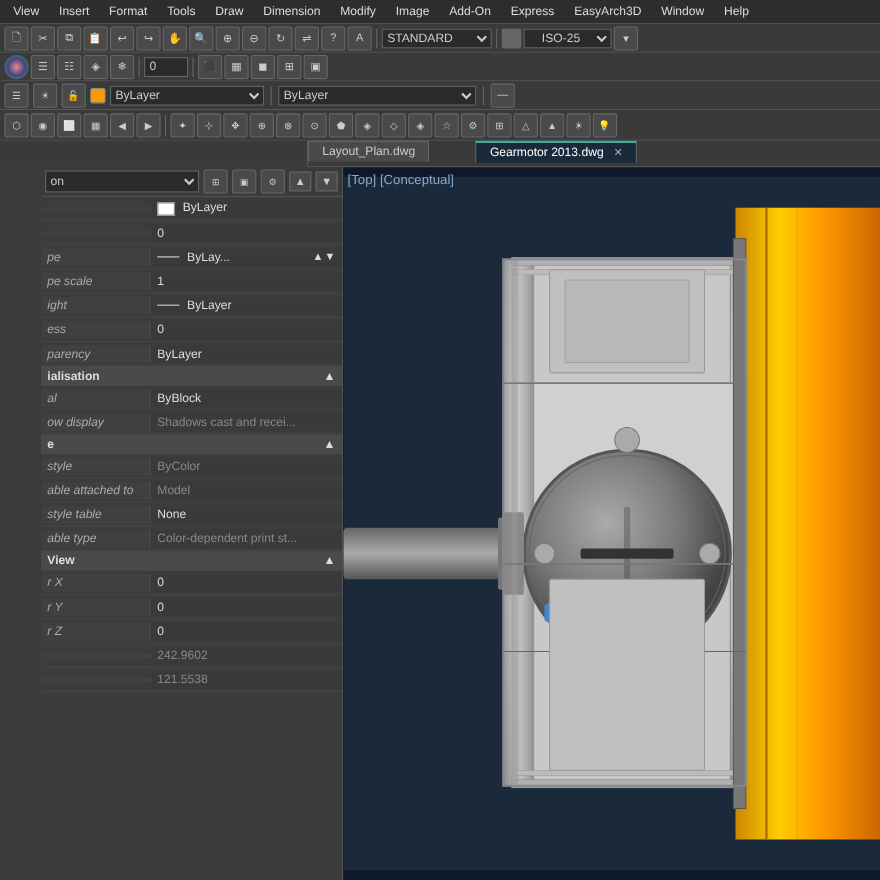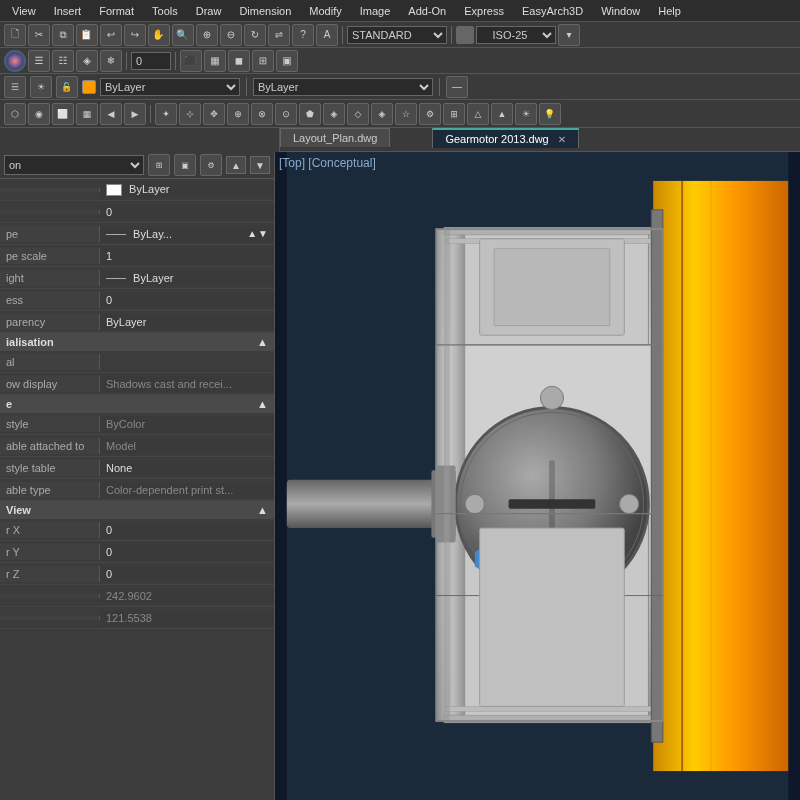--- a/index.html
+++ b/index.html
@@ -89,20 +89,21 @@
       align-items: center;
       padding: 0 4px;
       gap: 2px;
       border-bottom: 1px solid #555;
     }
 
     
     #main-area {
       display: flex;
       height: calc(800px - 22px - 26px - 26px - 26px - 28px);
+      margin-left: 37px;
     }
 
     
     #left-panel {
       width: 275px;
       background: #3c3c3c;
       border-right: 1px solid #555;
       display: flex;
       flex-direction: column;
       overflow: hidden;
@@ -142,20 +143,21 @@
     }
 
     .prop-label {
       width: 100px;
       padding: 2px 6px;
       color: #aaa;
       font-size: 11px;
       background: #404040;
       border-right: 1px solid #555;
       flex-shrink: 0;
+      font-style: italic;
     }
 
     .prop-value {
       flex: 1;
       padding: 2px 6px;
       color: #ddd;
       font-size: 11px;
       background: #3a3a3a;
       overflow: hidden;
       text-overflow: ellipsis;
@@ -412,20 +414,21 @@
           <div class="prop-value">ByLayer</div>
         </div>
 
         <div class="prop-group-header">
           <span>ialisation</span>
           <span>▲</span>
         </div>
 
         <div class="prop-row">
           <div class="prop-label">al</div>
+          <div class="prop-value">ByBlock</div>
         </div>
 
         <div class="prop-row">
           <div class="prop-label">ow display</div>
           <div class="prop-value" style="color:#888;">Shadows cast and recei...</div>
         </div>
 
         <div class="prop-group-header">
           <span>e</span>
           <span>▲</span>

